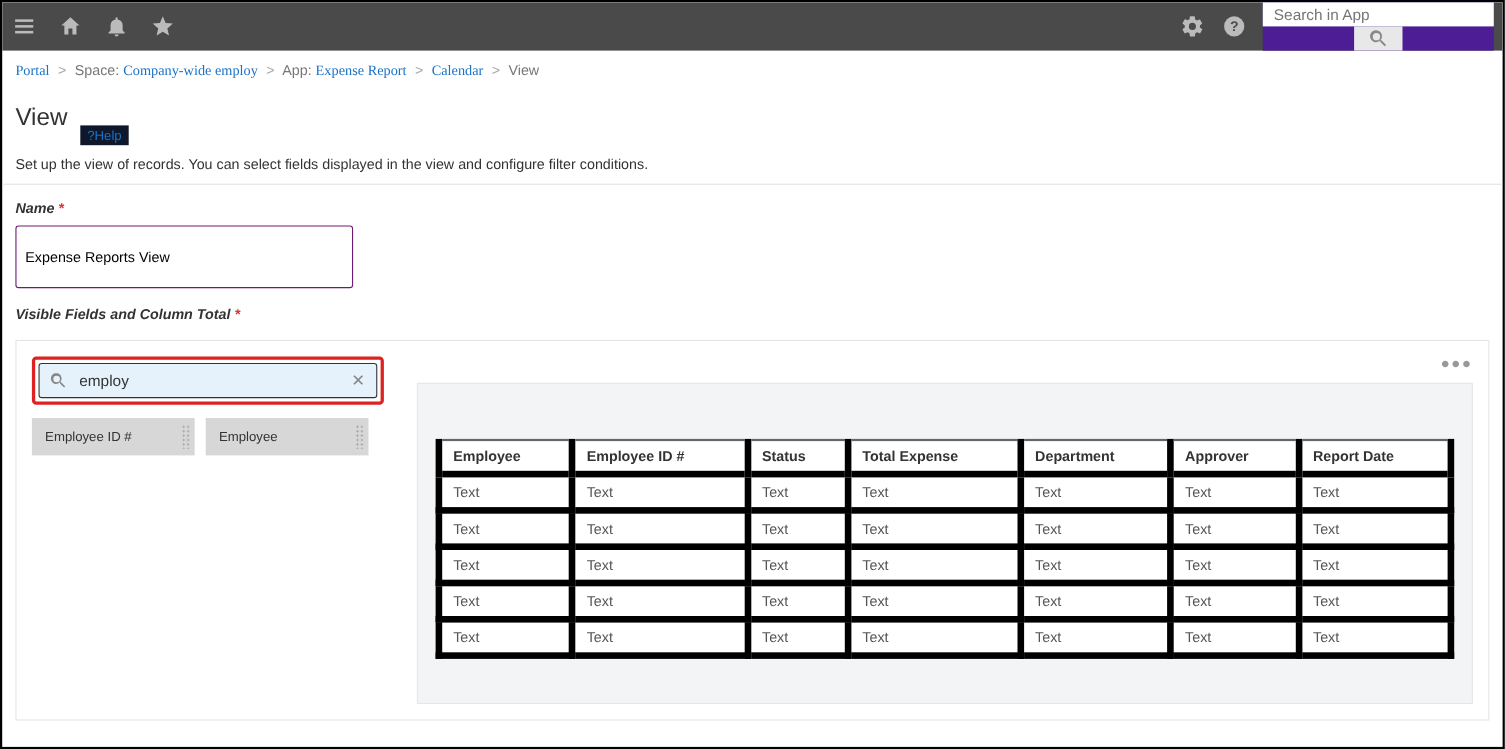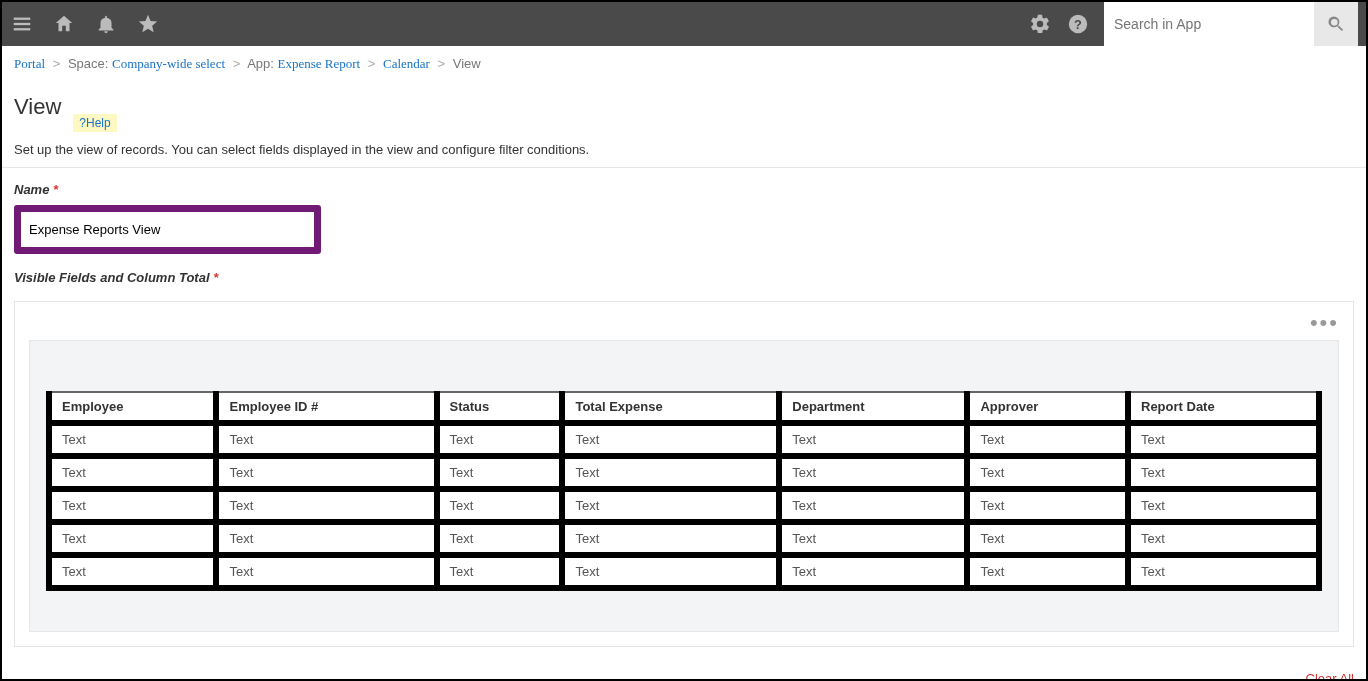--- a/index.html
+++ b/index.html
@@ -4,42 +4,42 @@
 <style>
   * { box-sizing: border-box; margin: 0; padding: 0; }
   body { font-family: Arial, Helvetica, sans-serif; font-size: 13px; color: #333; background: #fff; border: 2px solid #000; width: 1368px; height: 681px; overflow: hidden; }
   
   
   .topbar { background: #4a4a4a; height: 44px; display: flex; align-items: center; padding: 0 8px; }
   .topbar-left { display: flex; align-items: center; gap: 18px; }
   .topbar-icon { color: #ccc; cursor: pointer; display: flex; align-items: center; justify-content: center; width: 24px; height: 24px; }
   .topbar-icon svg { width: 22px; height: 22px; fill: #bbb; }
   .topbar-right { margin-left: auto; display: flex; align-items: center; gap: 14px; }
-  .search-wrap { background: #4c1d95; display: flex; align-items: center; height: 44px; }
+  .search-wrap { background: #4c1d95; display: flex; align-items: center; height: 44px; flex-direction: column; }
   .search-input { border: none; outline: none; padding: 0 10px; height: 44px; width: 210px; font-size: 14px; color: #666; }
   .search-btn { background: #e8e8e8; border: none; width: 44px; height: 44px; cursor: pointer; display: flex; align-items: center; justify-content: center; }
   .search-btn svg { width: 20px; height: 20px; fill: #888; }
 
   
   .breadcrumb { padding: 10px 12px 6px; font-size: 13px; color: #777; }
   .breadcrumb a { color: #1a73c7; text-decoration: none; font-family: Liberation Serif, serif; }
   .breadcrumb .sep { color: #aaa; margin: 0 4px; }
 
   
   .page-head { padding: 4px 12px 10px; border-bottom: 1px solid #e5e5e5; margin-bottom: 14px; }
   .page-title-row { display: flex; align-items: center; gap: 12px; }
   .page-title { font-size: 22px; font-weight: normal; color: #333; }
-  .help-link { background: #fef9c3; color: #1a73c7; font-size: 12px; padding: 2px 6px; cursor: pointer; margin-top: 32px; }
+  .help-link { background: #0f172a; color: #1a73c7; font-size: 12px; padding: 2px 6px; cursor: pointer; margin-top: 32px; }
   .page-desc { font-size: 13px; color: #333; margin-top: 10px; }
 
   
   .section { padding: 0 12px 16px; }
   .field-label { font-weight: bold; font-size: 13px; margin-bottom: 8px; font-style: italic; }
   .required { color: #d33; }
-  .text-input { border: 7px solid #701a75; border-radius: 3px; padding: 10px 8px; width: 307px; font-size: 13px; }
+  .text-input { border: 1px solid #701a75; border-radius: 3px; padding: 20px 8px; width: 307px; font-size: 13px; }
 
   .radio-row { display: flex; gap: 22px; margin-top: 10px; align-items: center; }
   .radio-item { display: flex; align-items: center; gap: 6px; cursor: pointer; font-size: 13px; }
   .radio-circle { width: 18px; height: 18px; border: 2px solid #333; border-radius: 50%; display: flex; align-items: center; justify-content: center; }
   .radio-circle.checked .dot { width: 10px; height: 10px; background: #0064c8; border-radius: 50%; }
   .radio-circle.checked { border-color: #0064c8; }
   .radio-item.disabled { color: #bbb; cursor: default; }
   .radio-item.disabled .radio-circle { border-color: #ccc; }
 
   
@@ -113,21 +113,21 @@
           </svg>
       </button>
     </div>
   </div>
 </div>
 
 <div class="breadcrumb">
   <a href="#">Portal</a>
   <span class="sep">&gt;</span>
   <span>Space:</span>
-  <a href="#">Company-wide select</a>
+  <a href="#">Company-wide employ</a>
   <span class="sep">&gt;</span>
   <span>App:</span>
   <a href="#">Expense Report</a>
   <span class="sep">&gt;</span>
   <a href="#">Calendar</a>
   <span class="sep">&gt;</span>
   <span>View</span>
 </div>
 
 <div class="page-head">
@@ -145,20 +145,35 @@
   <input class="text-input" value="Expense Reports View" style="">
 </div>
 
 <div class="section" style="padding-bottom:0;">
   <div class="field-label">
     <span>Visible Fields and Column Total</span> <span class="required">*</span>
   </div>
 </div>
 
 <div class="fields-panel">
+  <div class="left-col">
+    <div class="search-box-hl">
+      <div class="field-search">
+        <svg viewBox="0 0 24 24">
+            <path d="M15.5 14h-.79l-.28-.27a6.5 6.5 0 1 0-.7.7l.27.28v.79l5 5L20.49 19zM10 14a4 4 0 1 1 4-4 4 4 0 0 1-4 4z"></path>
+          </svg>
+        <input value="employ" style="">
+        <span class="clear">✕</span>
+      </div>
+    </div>
+    <div class="chip-row">
+      <div class="chip">Employee ID #</div>
+      <div class="chip">Employee</div>
+    </div>
+  </div>
 
   <div class="right-col">
     <span class="dots-btn">•••</span>
     <div class="preview-area">
       <table class="preview">
         <thead>
             <tr id="preview-head">
               <th>Employee</th>
               <th>Employee ID #</th>
               <th>Status</th>

